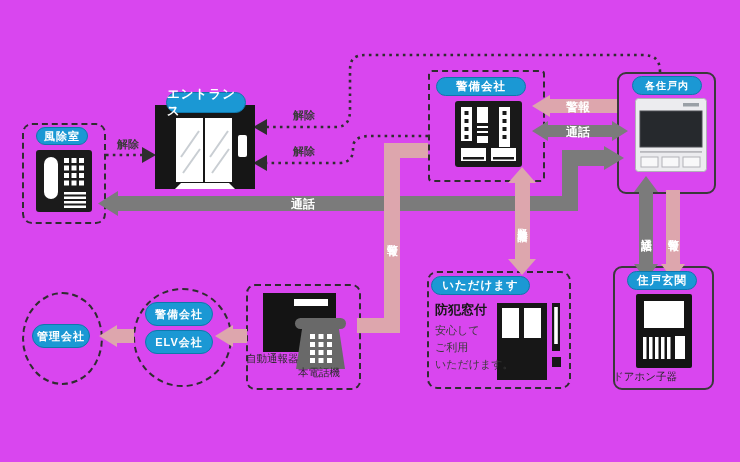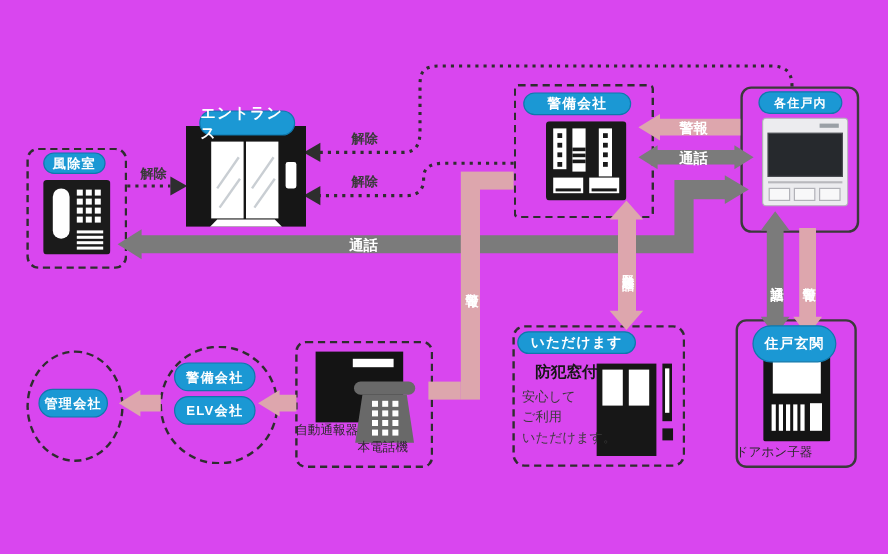--- a/index.html
+++ b/index.html
@@ -91,21 +91,21 @@
     </div>
   <div class="abs pill" style="left:436px;top:77px;width:90px;height:19px;font-size:11.5px;">
       <span>警備会社</span>
     </div>
   <div class="abs pill" style="left:632px;top:76px;width:70px;height:19px;font-size:10px;">
       <span>各住戸内</span>
     </div>
   <div class="abs pill" style="left:431px;top:276px;width:99px;height:19px;font-size:11.5px;">
       <span>いただけます</span>
     </div>
-  <div class="abs pill" style="left:627px;top:271px;width:70px;height:31px;font-size:11.5px;">
+  <div class="abs pill" style="left:627px;top:271px;width:70px;height:19px;font-size:11.5px;">
       <span>住戸玄関</span>
     </div>
   <div class="abs pill" style="left:32px;top:324px;width:58px;height:24px;font-size:11px;">
       <span>管理会社</span>
     </div>
   <div class="abs pill" style="left:145px;top:302px;width:68px;height:24px;font-size:11px;">
       <span>警備会社</span>
     </div>
   <div class="abs pill" style="left:145px;top:330px;width:68px;height:24px;font-size:11px;">
       <span>ELV会社</span>
@@ -240,18 +240,18 @@
           <rect x="69" y="61" width="5" height="5"></rect>
         <rect x="52" y="69" width="5" height="5"></rect>
           <rect x="60.5" y="69" width="5" height="5"></rect>
           <rect x="69" y="69" width="5" height="5"></rect>
       </g>
     </g>
   </svg>
   <div class="abs devlabel" style="left:246px;top:352px;width:62px;">自動通報器</div>
   <div class="abs devlabel" style="left:298px;top:366px;width:52px;">本電話機</div>
 
-  <div class="abs elevtext-head" style="left:435px;top:301px;margin-left:11px;">防犯窓付</div>
+  <div class="abs elevtext-head" style="left:435px;top:301px;">防犯窓付</div>
   <div class="abs elevtext" style="left:435px;top:323px;">安心して</div>
   <div class="abs elevtext" style="left:435px;top:340px;">ご利用</div>
   <div class="abs elevtext" style="left:435px;top:357px;">いただけます。</div>
 
 </div>
 
 </body></html>

